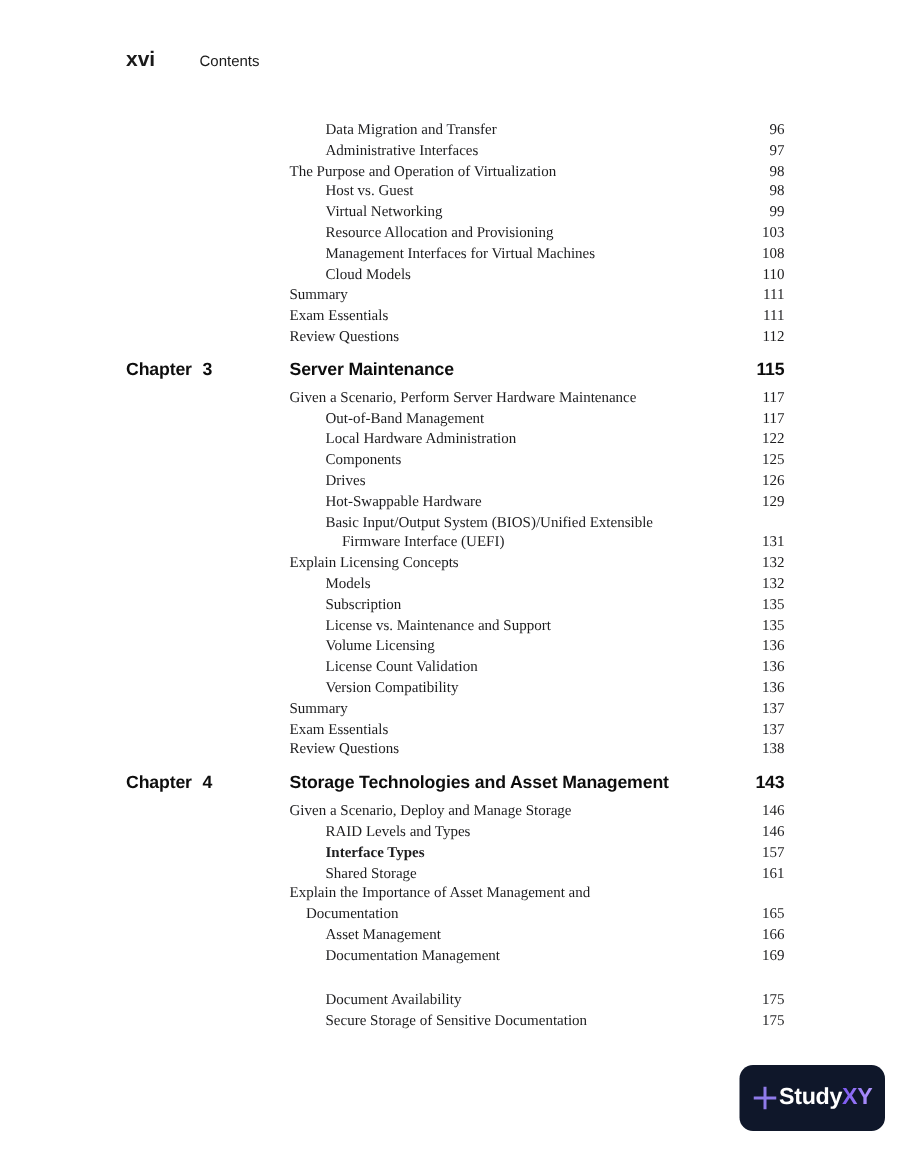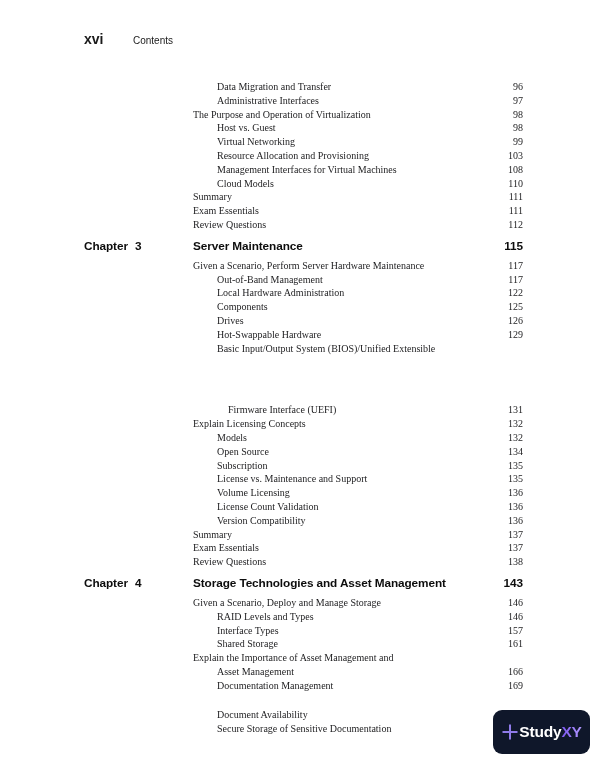--- a/index.html
+++ b/index.html
@@ -143,34 +143,30 @@
       </div>
       <div class="row entry-row">
         <span class="e-text" style="padding-left: 133px;">Hot-Swappable Hardware</span>
         <span class="e-page">129</span>
       </div>
       <div class="row entry-row">
         <span class="e-text" style="padding-left: 133px;">Basic Input/Output System (BIOS)/Unified Extensible</span>
         <span class="e-page"></span>
       </div>
       <div class="row entry-row">
-        <span class="e-text" style="padding-left: 144px; margin-top: 48px;">Firmware Interface (UEFI)</span>
+        <span class="e-text" style="padding-left: 144px;">Firmware Interface (UEFI)</span>
         <span class="e-page">131</span>
       </div>
       <div class="row entry-row">
         <span class="e-text" style="padding-left: 109px;">Explain Licensing Concepts</span>
         <span class="e-page">132</span>
       </div>
       <div class="row entry-row">
         <span class="e-text" style="padding-left: 133px;">Models</span>
         <span class="e-page">132</span>
-      </div>
-      <div class="row entry-row">
-        <span class="e-text" style="padding-left: 133px;">Open Source</span>
-        <span class="e-page">134</span>
       </div>
       <div class="row entry-row">
         <span class="e-text" style="padding-left: 133px;">Subscription</span>
         <span class="e-page">135</span>
       </div>
       <div class="row entry-row">
         <span class="e-text" style="padding-left: 133px;">License vs. Maintenance and Support</span>
         <span class="e-page">135</span>
       </div>
       <div class="row entry-row">
@@ -205,30 +201,34 @@
       </div>
       <div class="row entry-row">
         <span class="e-text" style="padding-left: 109px;">Given a Scenario, Deploy and Manage Storage</span>
         <span class="e-page">146</span>
       </div>
       <div class="row entry-row">
         <span class="e-text" style="padding-left: 133px;">RAID Levels and Types</span>
         <span class="e-page">146</span>
       </div>
       <div class="row entry-row">
-        <span class="e-text" style="padding-left: 133px;">Interface Types</span>
+        <span class="e-text" style="padding-left: 133px; font-weight: bold;">Interface Types</span>
         <span class="e-page">157</span>
       </div>
       <div class="row entry-row">
         <span class="e-text" style="padding-left: 133px;">Shared Storage</span>
         <span class="e-page">161</span>
       </div>
       <div class="row entry-row">
         <span class="e-text" style="padding-left: 109px;">Explain the Importance of Asset Management and</span>
         <span class="e-page"></span>
+      </div>
+      <div class="row entry-row">
+        <span class="e-text" style="padding-left: 120px;">Documentation</span>
+        <span class="e-page">165</span>
       </div>
       <div class="row entry-row">
         <span class="e-text" style="padding-left: 133px;">Asset Management</span>
         <span class="e-page">166</span>
       </div>
       <div class="row entry-row">
         <span class="e-text" style="padding-left: 133px;">Documentation Management</span>
         <span class="e-page">169</span>
       </div>
       <div class="row entry-row">

